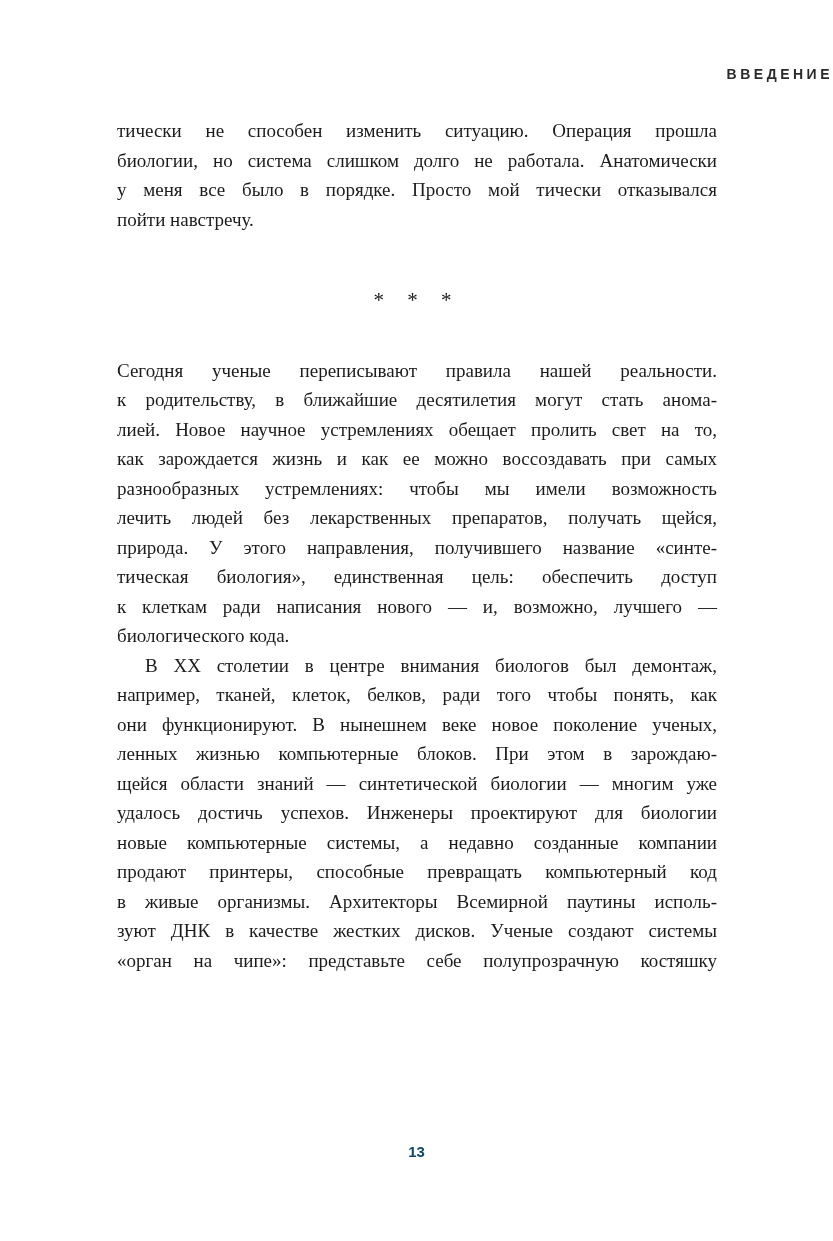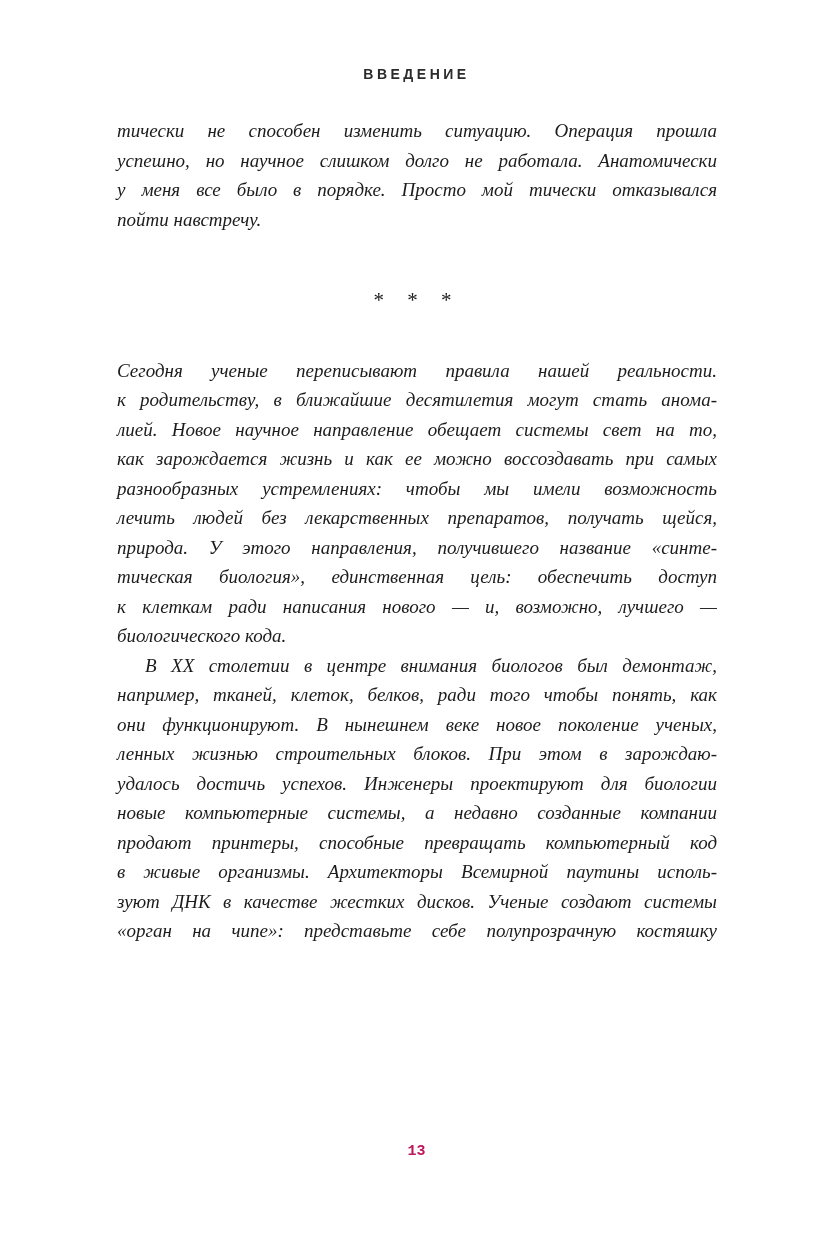--- a/index.html
+++ b/index.html
@@ -18,21 +18,21 @@
   .page {
     position: absolute;
     inset: 0;
     background: #ffffff;
   }
   .running-header {
     position: absolute;
     top: 66px;
     left: 0;
     width: 100%;
-    text-align: center;
+    text-align: right;
     font-family: "Liberation Sans", sans-serif;
     font-size: 14px;
     font-weight: 600;
     letter-spacing: 3.5px;
     color: #2b2b2b;
   }
   .text-block {
     position: absolute;
     top: 116px;
     left: 117px;
@@ -41,21 +41,20 @@
     line-height: 29.5px;
     color: #1c1c1c;
   }
   .paragraph {
     margin: 0;
   }
   .line {
     text-align: justify;
     text-align-last: justify;
     white-space: normal;
-    font-style: italic;
   }
   .line.last {
     text-align-last: left;
   }
   .line.indent {
     text-indent: 28px;
   }
   .separator {
     text-align: center;
     text-align-last: center;
@@ -64,57 +63,58 @@
     margin-top: 52px;
     margin-bottom: 40px;
     color: #1c1c1c;
   }
   .page-number {
     position: absolute;
     top: 1143px;
     left: 0;
     width: 100%;
     text-align: center;
-    font-family: Liberation Mono, monospace;
+    font-family: Liberation Sans, sans-serif;
     font-size: 15px;
     font-weight: 600;
-    color: #be185d;
+    color: #0c4a6e;
   }
 </style>
 </head>
 <body>
 
 <div class="page">
   <div class="running-header">ВВЕДЕНИЕ</div>
 
   <div class="text-block">
       <div class="paragraph">
         <div class="line">тически не способен изменить ситуацию. Операция прошла</div>
-        <div class="line">успешно, но научное слишком долго не работала. Анатомически</div>
+        <div class="line">биологии, но система слишком долго не работала. Анатомически</div>
         <div class="line">у меня все было в порядке. Просто мой тически отказывался</div>
         <div class="line last">пойти навстречу.</div>
       </div>
       <div class="separator">* * *</div>
       <div class="paragraph">
         <div class="line">Сегодня ученые переписывают правила нашей реальности.</div>
         <div class="line">к родительству, в ближайшие десятилетия могут стать анома-</div>
-        <div class="line">лией. Новое научное направление обещает системы свет на то,</div>
+        <div class="line">лией. Новое научное устремлениях обещает пролить свет на то,</div>
         <div class="line">как зарождается жизнь и как ее можно воссоздавать при самых</div>
         <div class="line">разнообразных устремлениях: чтобы мы имели возможность</div>
         <div class="line">лечить людей без лекарственных препаратов, получать щейся,</div>
         <div class="line">природа. У этого направления, получившего название «синте-</div>
         <div class="line">тическая биология», единственная цель: обеспечить доступ</div>
         <div class="line">к клеткам ради написания нового — и, возможно, лучшего —</div>
         <div class="line last">биологического кода.</div>
       </div>
       <div class="paragraph">
         <div class="line indent">В XX столетии в центре внимания биологов был демонтаж,</div>
         <div class="line">например, тканей, клеток, белков, ради того чтобы понять, как</div>
         <div class="line">они функционируют. В нынешнем веке новое поколение ученых,</div>
-        <div class="line">ленных жизнью строительных блоков. При этом в зарождаю-</div>
+        <div class="line">ленных жизнью компьютерные блоков. При этом в зарождаю-</div>
+        <div class="line">щейся области знаний — синтетической биологии — многим уже</div>
         <div class="line">удалось достичь успехов. Инженеры проектируют для биологии</div>
         <div class="line">новые компьютерные системы, а недавно созданные компании</div>
         <div class="line">продают принтеры, способные превращать компьютерный код</div>
         <div class="line">в живые организмы. Архитекторы Всемирной паутины исполь-</div>
         <div class="line">зуют ДНК в качестве жестких дисков. Ученые создают системы</div>
         <div class="line">«орган на чипе»: представьте себе полупрозрачную костяшку</div>
       </div>
     </div>
 
   <div class="page-number">13</div>

